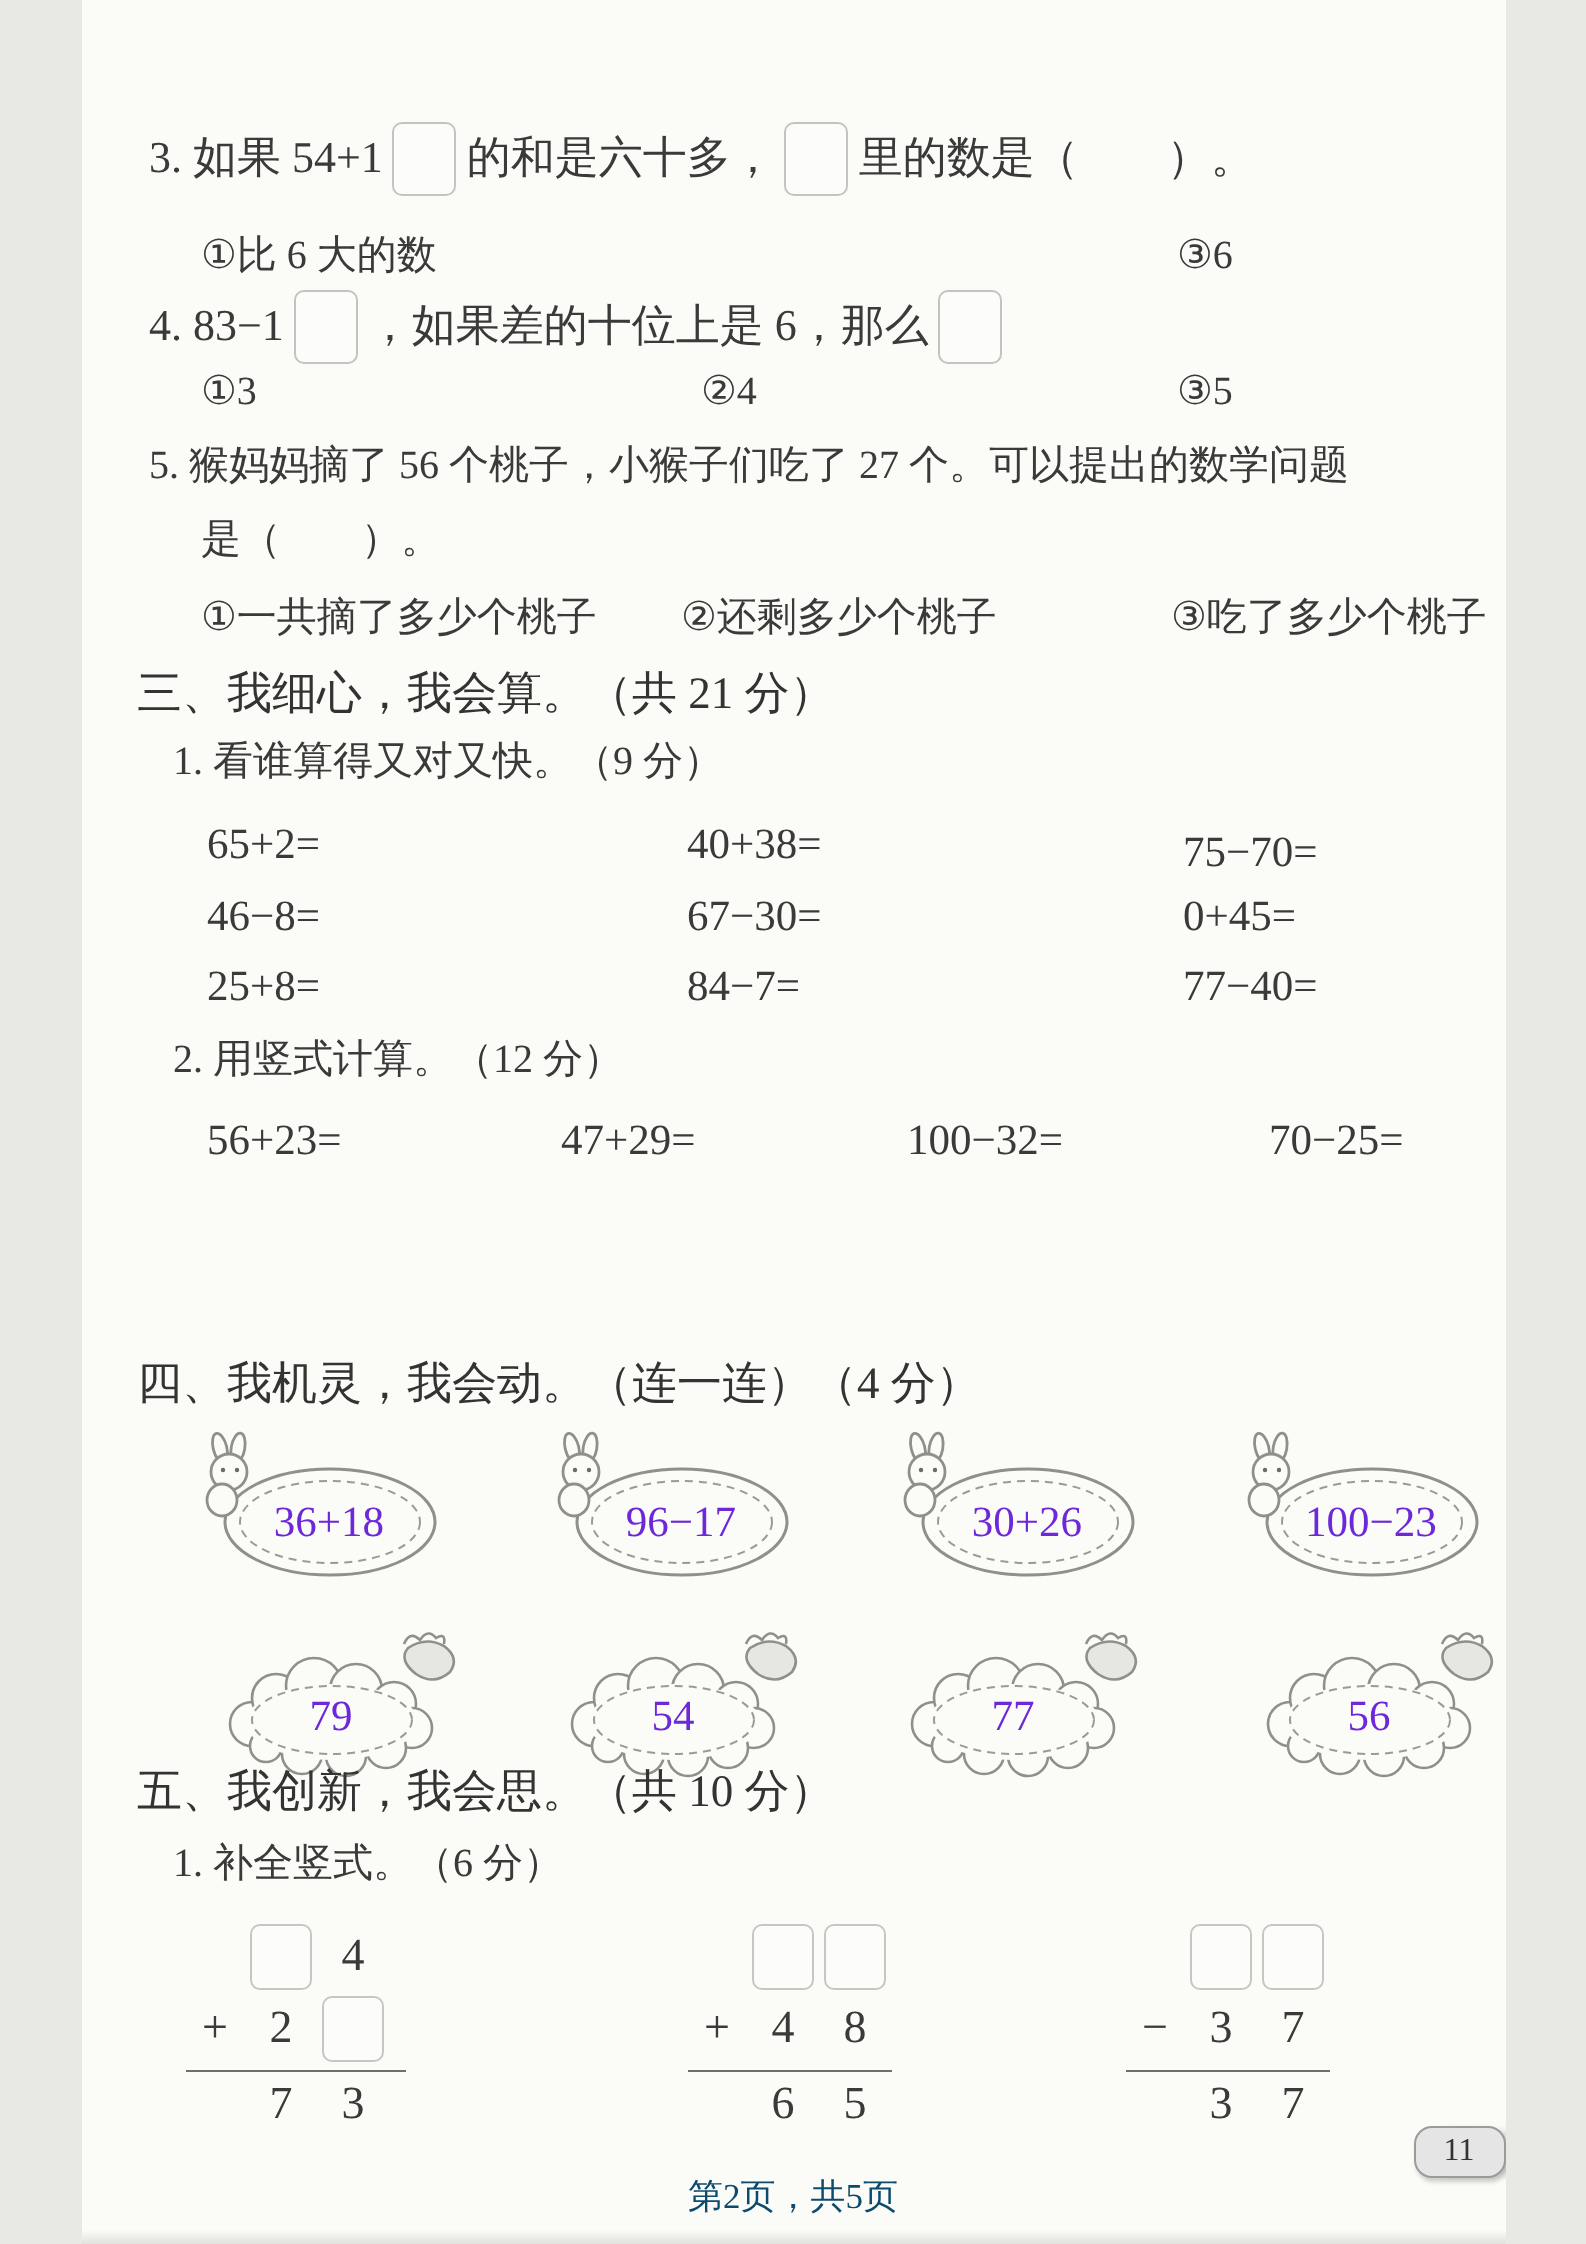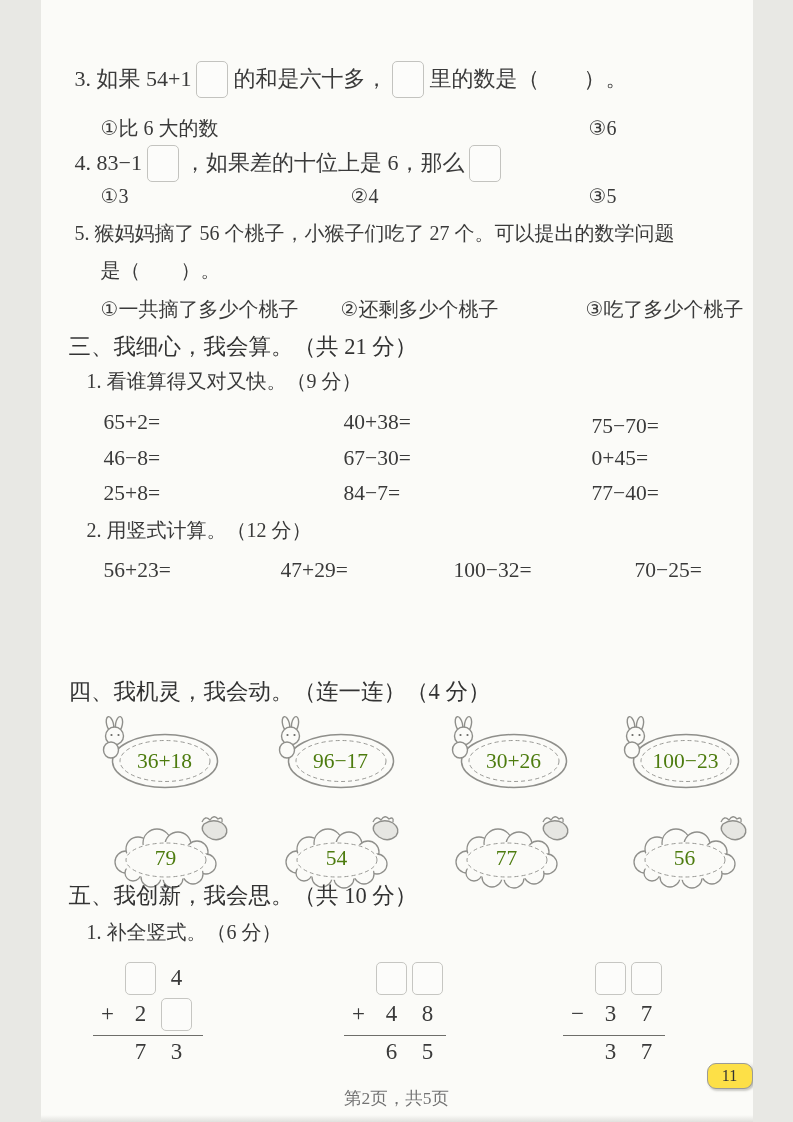--- a/index.html
+++ b/index.html
@@ -23,21 +23,21 @@
   
   .calc { position:absolute; font-size:21.5px; white-space:pre; }
   
   .bubble, .cloud { position:absolute; }
   .bubble { width:110px; height:58px; }
   .cloud  { width:110px; height:64px; }
   .bubble svg.shape, .cloud svg.shape { position:absolute; left:0; top:0; }
   .bubble-text, .cloud-text {
     position:absolute; left:0; top:0; width:100%; height:100%;
     display:flex; align-items:center; justify-content:center;
-    font-size:21.5px; color:#4d7c0f;
+    font-size:21.5px; color:#6d28d9;
   }
   .rabbit { position:absolute; left:-13px; top:-17px; }
   .carrot { position:absolute; right:-10px; top:-12px; }
   
   .vcalc { position:absolute; }
   .vrow { display:flex; }
   .vcell {
     width:36px; height:36px; display:flex; align-items:center; justify-content:center;
     font-size:23px;
   }
@@ -49,28 +49,28 @@
   .vline { border-top:1.7px solid #6e6e6a; margin:3px 0 2px 0; }
   .vres .vcell { height:28px; }
   
   .badge-shadow {
     position:absolute; left:682px; top:1066px; width:111px; height:21px;
     background:linear-gradient(90deg, rgba(150,150,145,0.55), rgba(180,180,175,0.28) 40%, rgba(205,205,200,0.1) 75%, rgba(220,220,215,0));
     filter:blur(2px);
   }
   .page-badge {
     position:absolute; left:666px; top:1063px; width:44px; height:24px;
-    border:1.4px solid #9b9b97; border-radius:9px; background:#fde047;
+    border:1.4px solid #9b9b97; border-radius:9px; background:#e5e5e5;
     display:flex; align-items:center; justify-content:center;
     font-size:16px; color:#333;
     box-shadow:1px 2px 2px rgba(120,120,115,0.35);
   }
   .footer {
     position:absolute; left:0; top:1086px; width:100%;
-    text-align:center; font-size:17.5px; color:#737373;
+    text-align:center; font-size:17.5px; color:#0c4a6e;
   }
   .bottom-shade {
     position:absolute; left:0; bottom:0; width:100%; height:7px;
     background:linear-gradient(to bottom, rgba(0,0,0,0), rgba(130,130,125,0.22));
   }
 </style>
 </head>
 <body>
 
 <div class="page">

